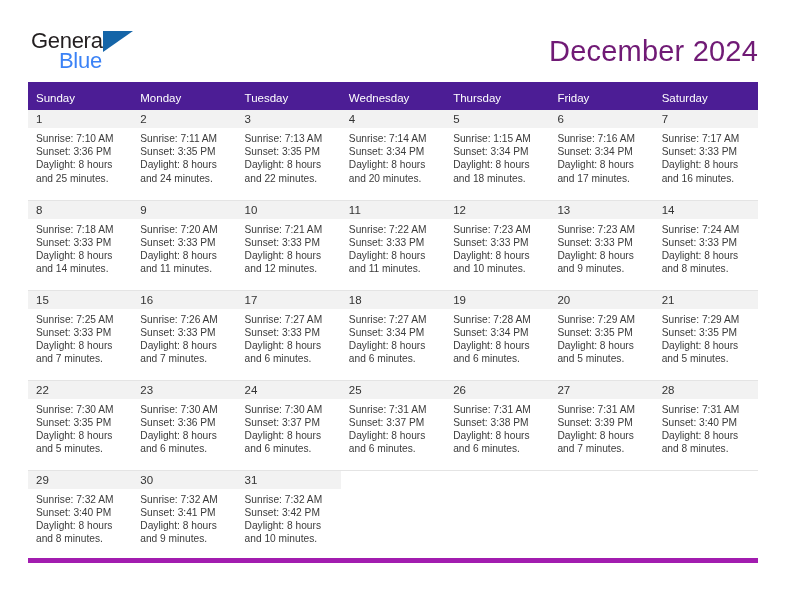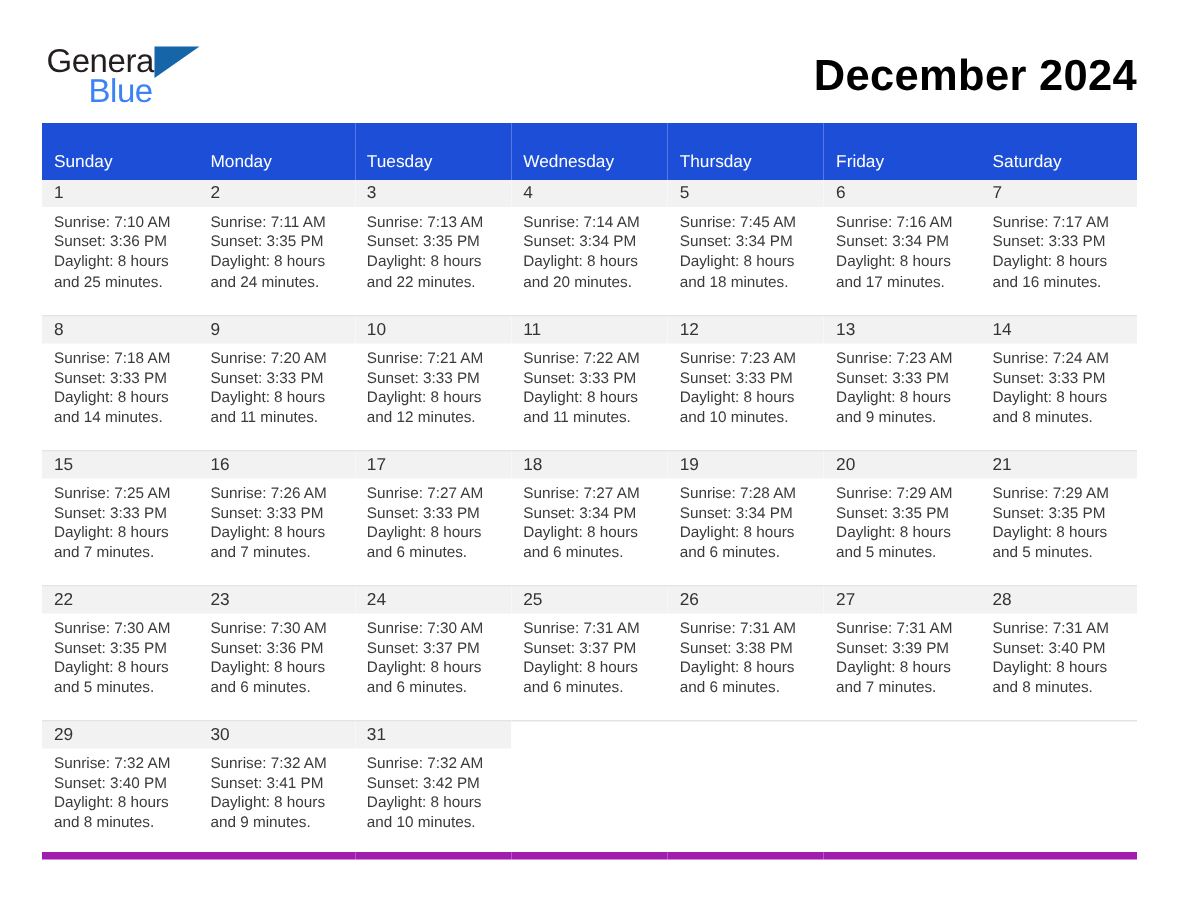--- a/index.html
+++ b/index.html
@@ -51,23 +51,23 @@
     border-left: 30px solid #1565a8;
     border-bottom: 21px solid transparent;
   }
 
   .titles {
     text-align: right;
     padding-top: 0px;
   }
   .month-title {
     font-size: 29px;
-    color: #000000;
+    color: #701a75;
     line-height: 1.15;
-    font-weight: bold;
+    font-weight: normal;
     margin: 0;
     letter-spacing: 0.2px;
   }
   .location {
     font-size: 14.5px;
     color: #1a1a1a;
     margin-top: 8px;
     letter-spacing: 0.1px;
   }
 
@@ -75,26 +75,26 @@
   .cal-wrap {
     padding: 0 34px 0 28px;
     margin-top: 6px;
   }
   table.cal {
     width: 730px;
     border-collapse: collapse;
     table-layout: fixed;
   }
   table.cal th {
-    background: #1d4ed8;
+    background: #4c1d95;
     color: #ffffff;
     font-weight: normal;
     font-size: 11.5px;
     text-align: left;
-    padding: 20px 0 6px 8px;
+    padding: 10px 0 6px 8px;
     height: 21px;
     border: none;
   }
   td.day {
     vertical-align: top;
     padding: 0;
     border: none;
     height: 90px;
     background: #ffffff;
   }
@@ -186,21 +186,21 @@
               <div class="info">
                 <div>Sunrise: 7:14 AM</div>
                 <div>Sunset: 3:34 PM</div>
                 <div>Daylight: 8 hours</div>
                 <div>and 20 minutes.</div>
               </div>
             </td>
             <td class="day">
               <div class="daynum">5</div>
               <div class="info">
-                <div>Sunrise: 7:45 AM</div>
+                <div>Sunrise: 1:15 AM</div>
                 <div>Sunset: 3:34 PM</div>
                 <div>Daylight: 8 hours</div>
                 <div>and 18 minutes.</div>
               </div>
             </td>
             <td class="day">
               <div class="daynum">6</div>
               <div class="info">
                 <div>Sunrise: 7:16 AM</div>
                 <div>Sunset: 3:34 PM</div>

